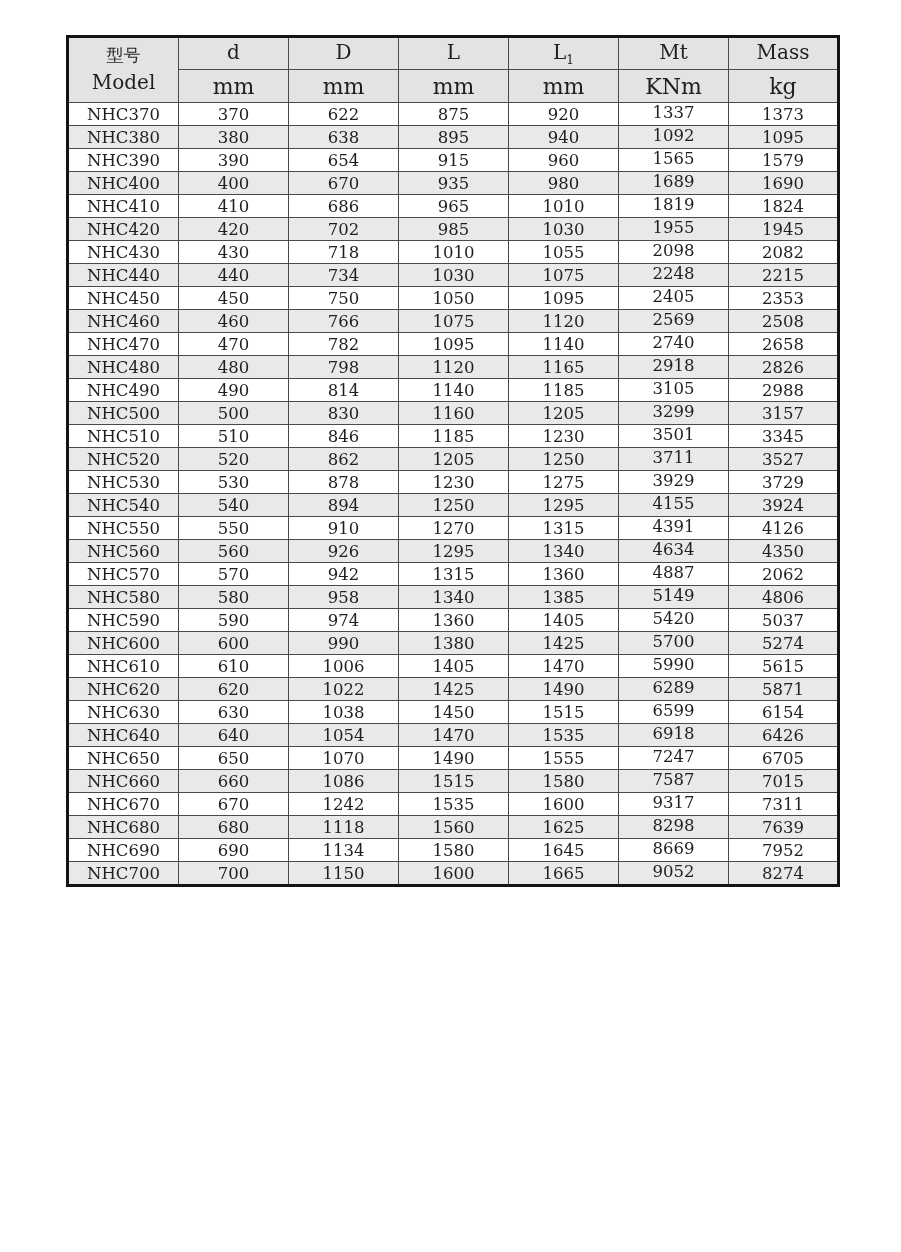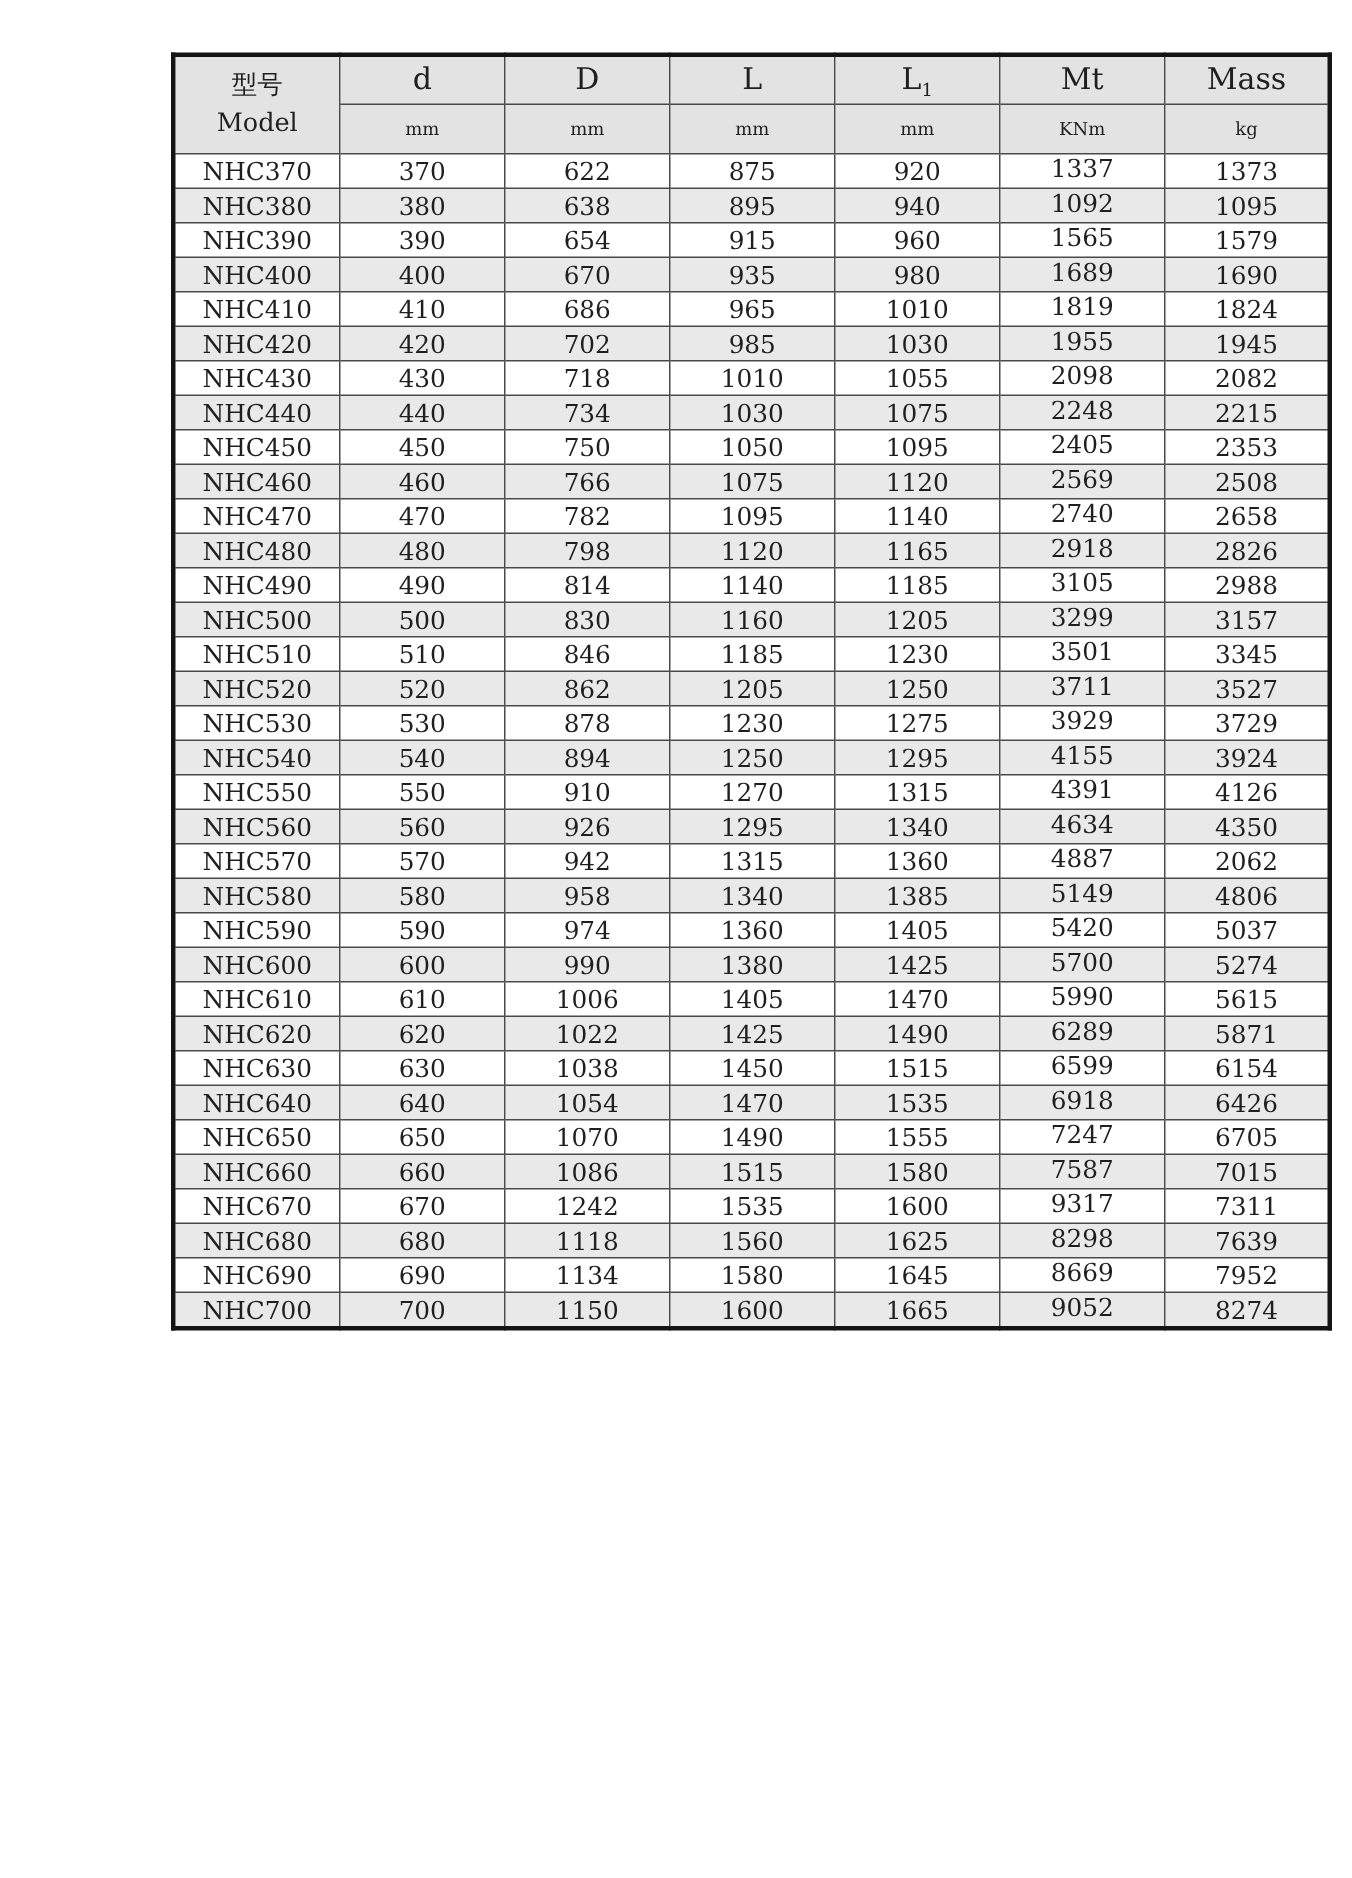--- a/index.html
+++ b/index.html
@@ -18,41 +18,40 @@
     color:var(--text);
     position:relative;
     overflow:hidden;
   }
   table.spec{
     position:absolute;
     left:66px;top:35px;
     border-collapse:collapse;
     table-layout:fixed;
     width:771px;
-    margin-left:48px;
   }
   table.spec{border:3px solid var(--outer);}
   table.spec th,
   table.spec td{
     border:1px solid var(--grid);
     text-align:center;
     vertical-align:middle;
     padding:0;
     overflow:hidden;
     white-space:nowrap;
   }
   thead tr{height:33px;}
   thead th{
     background:var(--header-bg);
     font-weight:normal;
     font-size:20px;
   }
-  thead tr.unit-row th{font-size:12px;text-align:center;}
+  thead tr.unit-row th{font-size:22px;text-align:center;}
   th.model-h{font-size:17px;line-height:1.45;}
-  th.model-h .en{font-size:17px;}
+  th.model-h .en{font-size:20px;}
   th sub{font-size:12px;}
   tbody tr{height:20px;}
   tbody td{font-size:16.5px;background:#ffffff;}
   tbody tr:nth-child(even) td{background:var(--row-alt-bg);}
   tbody td.cell-Mt{vertical-align:bottom;padding-bottom:3px;}
 </style>
 </head>
 <body>
 
 <table class="spec">

